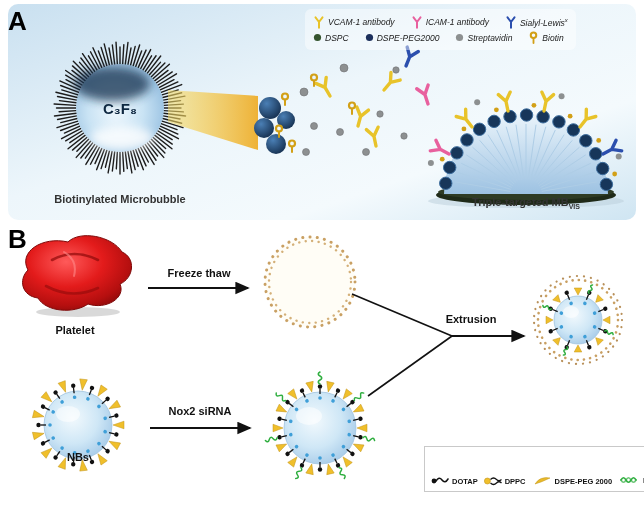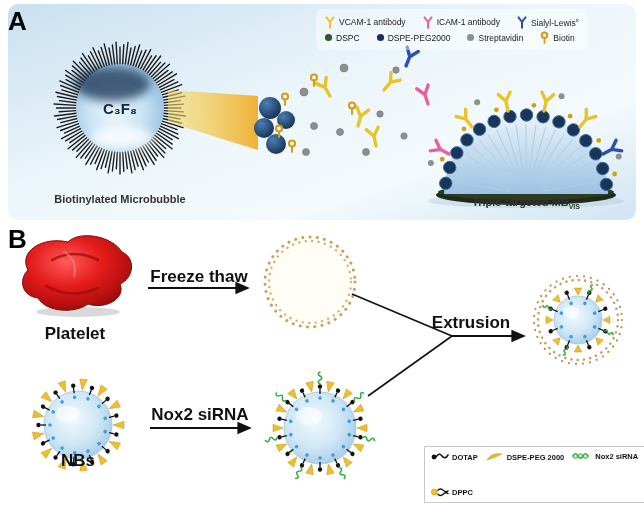--- a/index.html
+++ b/index.html
@@ -1,32 +1,32 @@
 <!DOCTYPE html>
 <html><head>
 <meta charset="utf-8">
 <style>
   html,body{margin:0;padding:0;background:#fff;}
   #stage{position:relative;width:644px;height:505px;background:#fff;overflow:hidden;
          font-family:"Liberation Sans","DejaVu Sans",sans-serif;}
   .abs{position:absolute;}
   .pl{position:absolute;font-size:26px;font-weight:800;color:#000;line-height:1;}
   .capfig{position:absolute;font-weight:bold;font-size:11px;color:#333;text-align:center;}
-  .lblB{position:absolute;font-weight:bold;font-size:17px;color:#111;text-align:center;white-space:nowrap;}
+  .lblB{position:absolute;font-weight:bold;font-size:11px;color:#111;text-align:center;white-space:nowrap;}
   sub{font-size:7px;} sup{font-size:6px;}
-  .legA{position:absolute;left:316px;top:9px;background:rgba(255,255,255,.45);
-        border-radius:6px;padding:4px 8px;font-size:8.5px;color:#1a1a1a;}
+  .legA{position:absolute;left:305px;top:9px;background:rgba(255,255,255,.45);
+        border-radius:6px;padding:4px 8px;font-size:8.5px;color:#1a1a1a;font-style:italic;}
   .legA-row{display:flex;align-items:center;gap:16px;margin:2px 0;}
   .legA-item{display:flex;align-items:center;gap:3px;white-space:nowrap;}
   .icoY{width:12px;height:14px;flex:0 0 auto;}
   .icoDot{width:9px;height:9px;flex:0 0 auto;}
   .icoBio{width:11px;height:13px;flex:0 0 auto;}
   .legendB{position:absolute;left:424px;top:446px;display:flex;gap:8px;align-items:flex-start;
            border:1px solid #c9c9c9;background:#fff;padding:4px 6px;font-size:7.5px;font-weight:bold;color:#111;}
-  .lb-col{display:flex;flex-direction:column;gap:23px;}
+  .lb-col{display:flex;flex-direction:row;gap:6px;margin-top:24px;}
   .lb-item{display:flex;align-items:center;gap:3px;white-space:nowrap;}
 </style>
 </head>
 <body>
 
 <div id="stage">
 
   <svg class="abs" style="left:8px;top:4px" width="628" height="216" viewBox="0 0 628 216">
     <defs>
       <linearGradient id="bgA" x1="0" y1="0" x2="1" y2="1">

